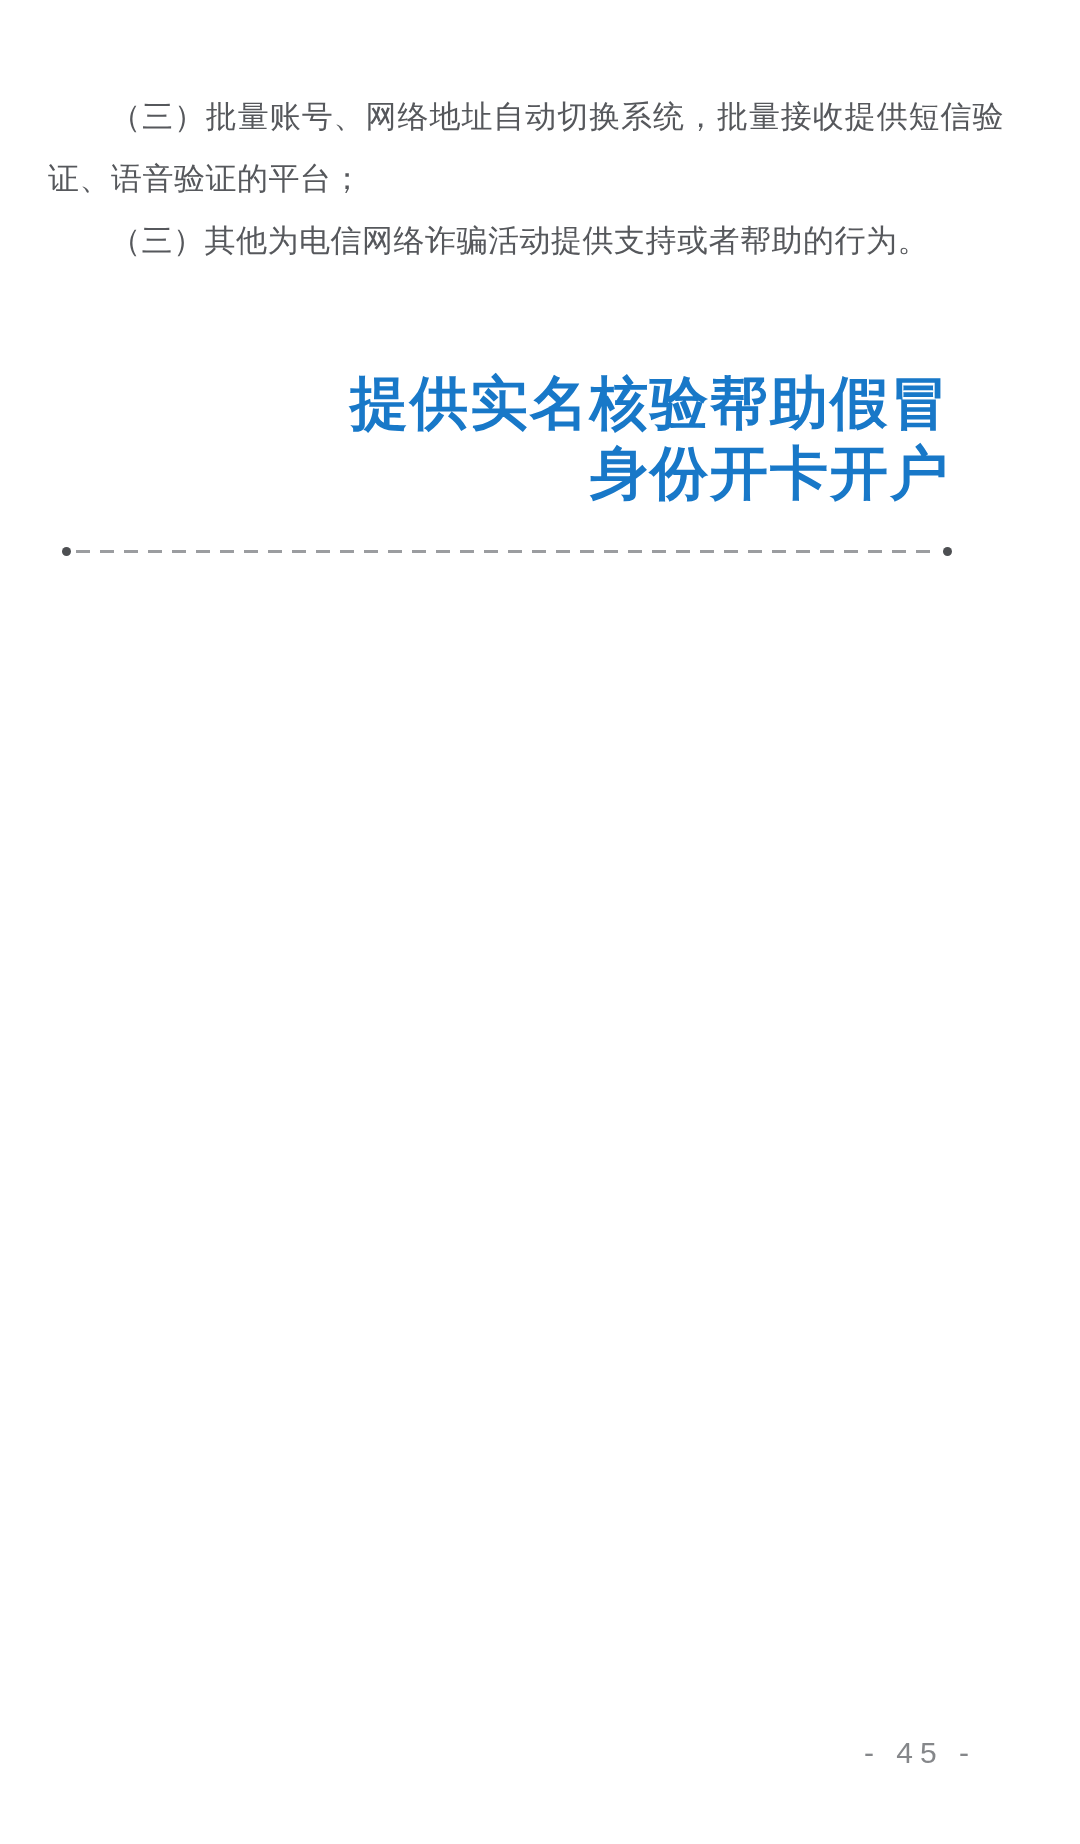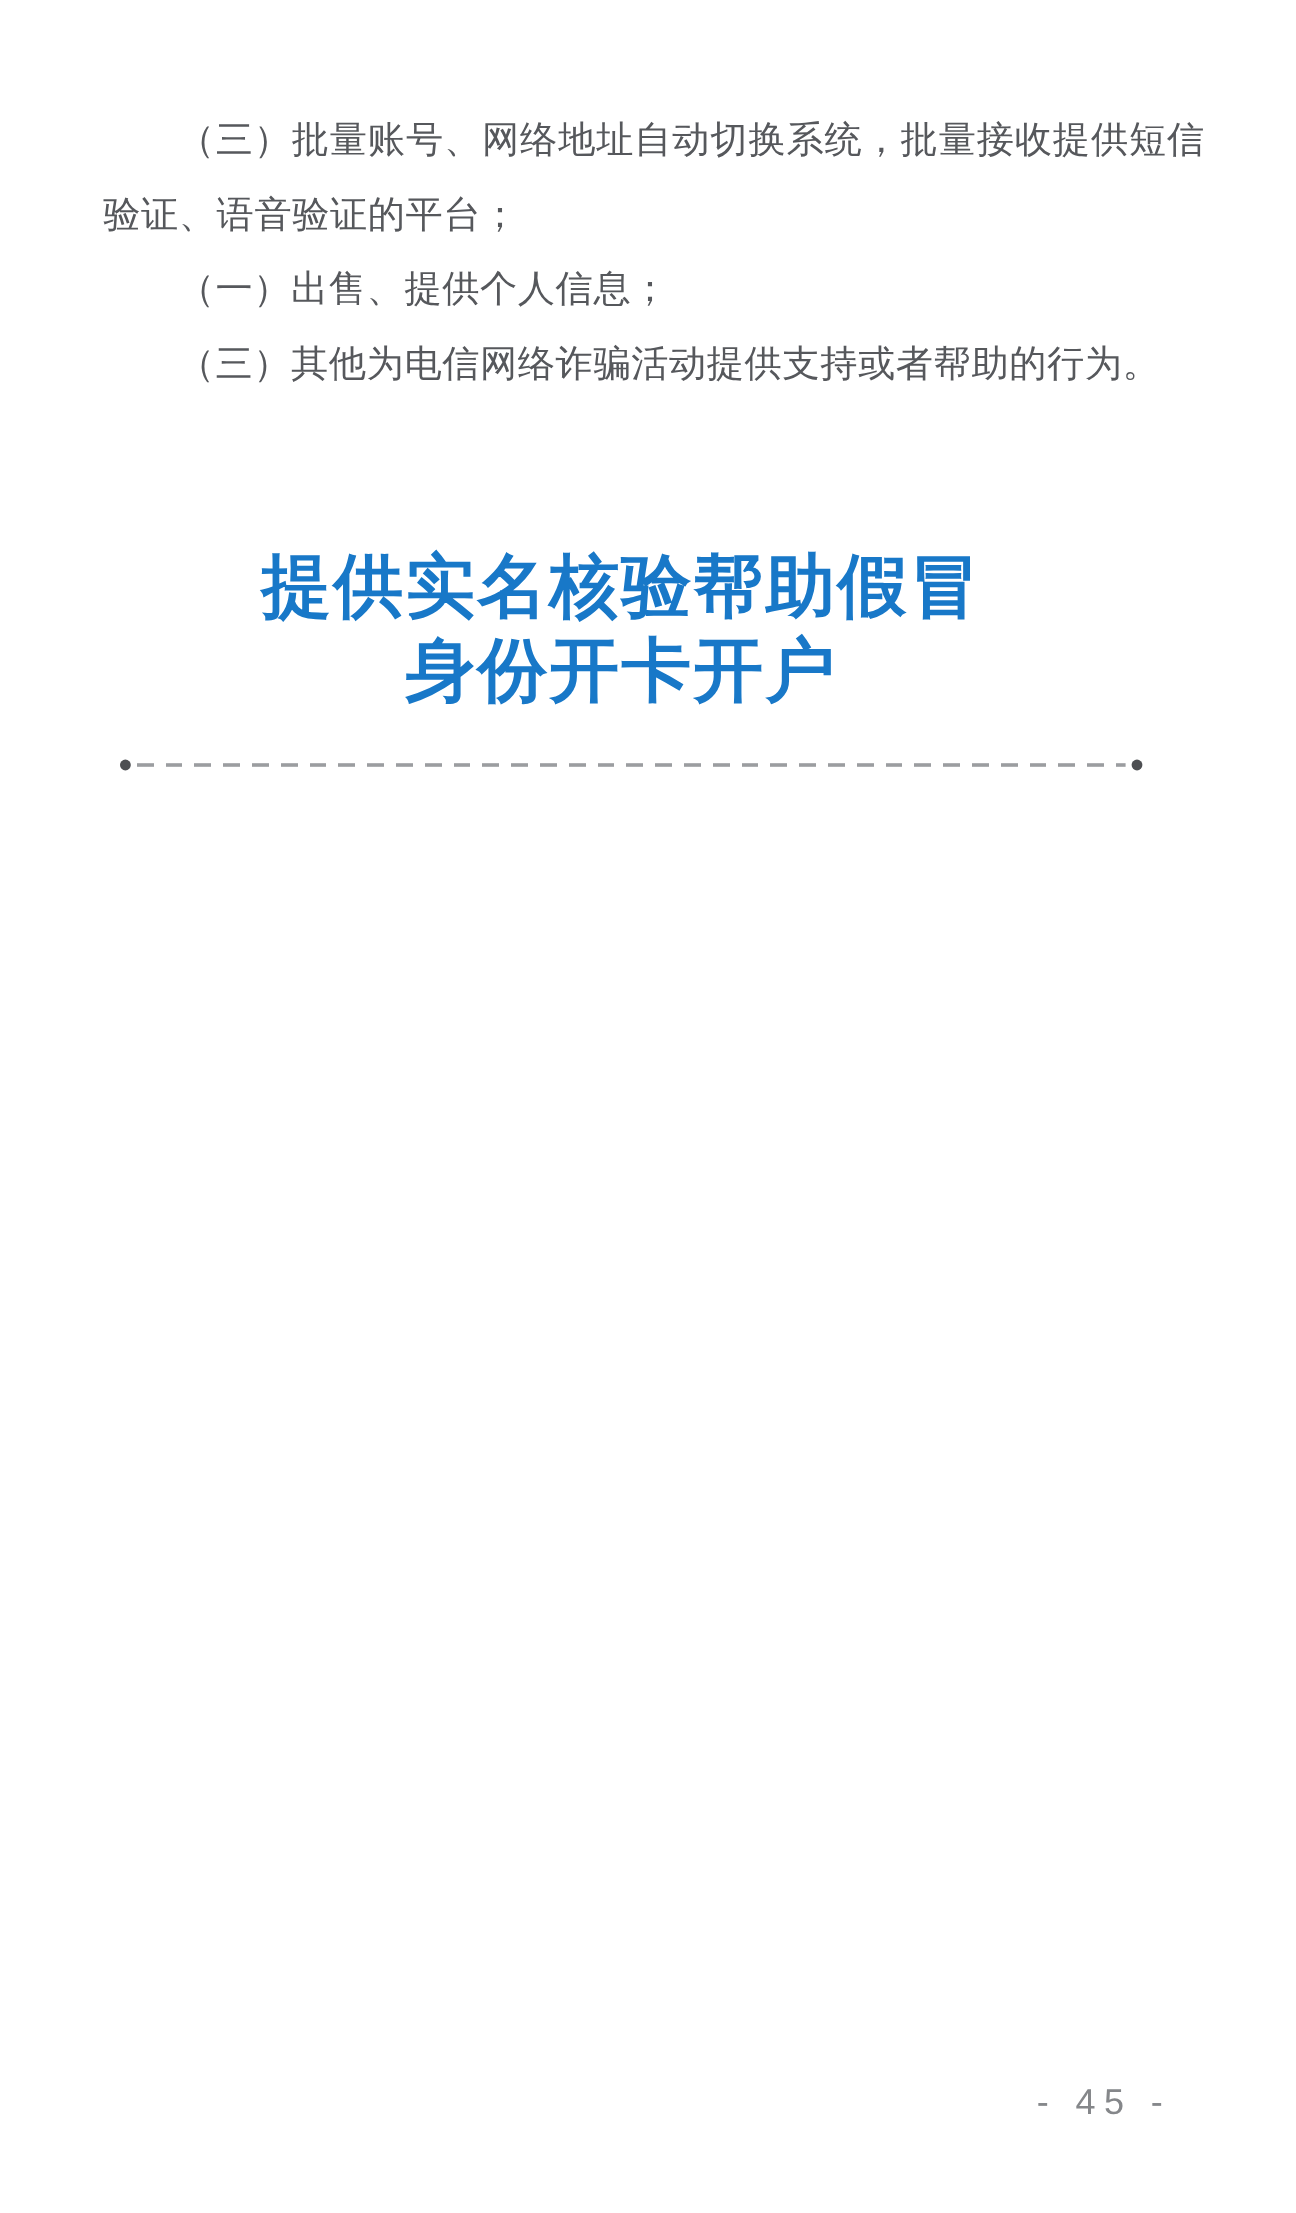--- a/index.html
+++ b/index.html
@@ -6,40 +6,40 @@
     margin: 0;
     padding: 0;
     background: #ffffff;
   }
   .page {
     position: relative;
     width: 1080px;
     height: 1844px;
     background: #ffffff;
     box-sizing: border-box;
-    padding: 86px 76px 0 86px;
+    padding: 86px 76px 0 48px;
     font-family: "Liberation Sans", "DejaVu Sans", sans-serif;
     overflow: hidden;
   }
   .body-section p.para {
     margin: 0;
     font-size: 31px;
     color: #56585c;
     font-weight: 300;
     text-align: justify;
     text-justify: inter-ideograph;
     text-indent: 2em;
     letter-spacing: 0.5px;
   }
   .section-a p.para { line-height: 62px; }
   .section-b p.para { line-height: 57px; }
 
   .chapter-heading {
-    margin-top: 120px;
-    text-align: center;
+    margin-top: 96px;
+    text-align: right;
     padding-right: 54px;
     color: #1878c8;
     font-size: 58px;
     line-height: 70px;
     font-weight: 700;
     letter-spacing: 2px;
   }
 
   .divider {
     display: flex;
@@ -79,21 +79,20 @@
     margin-left: 40px;
   }
 </style>
 </head>
 <body>
 
 <div class="page">
 
   <div class="body-section section-a">
     <p class="para">（三）批量账号、网络地址自动切换系统，批量接收提供短信验证、语音验证的平台；</p>
-    <p class="para">（一）出售、提供个人信息；</p>
     <p class="para">（三）其他为电信网络诈骗活动提供支持或者帮助的行为。</p>
   </div>
 
   <div class="chapter-heading">
     <div class="heading-line">提供实名核验帮助假冒</div>
     <div class="heading-line">身份开卡开户</div>
   </div>
 
   <div class="divider">
     <span class="dot"></span>

